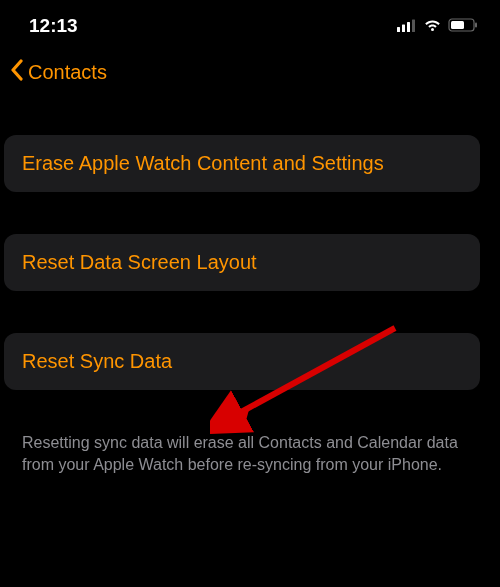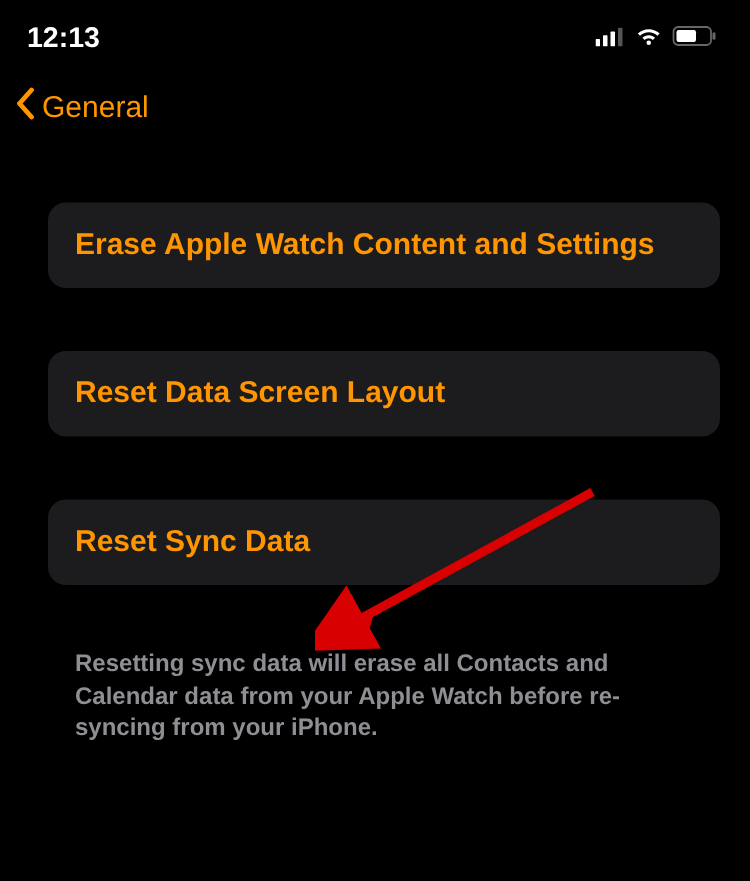--- a/index.html
+++ b/index.html
@@ -13,21 +13,21 @@
       background: #000;
       font-family: -apple-system, BlinkMacSystemFont, 'Segoe UI', Helvetica, Arial, sans-serif;
       color: #fff;
       overflow: hidden;
       position: relative;
     }
     .status-bar {
       display: flex;
       justify-content: space-between;
       align-items: center;
-      padding: 15px 22px 8px 18px;
+      padding: 15px 22px 8px 29px;
       font-size: 19px;
       font-weight: 600;
     }
     .status-icons {
       display: flex;
       align-items: center;
       gap: 6px;
     }
     .nav-bar {
       display: flex;
@@ -49,22 +49,21 @@
     }
     .nav-title {
       position: absolute;
       left: 50%;
       transform: translateX(-50%);
       color: #fff;
       font-size: 20px;
       font-weight: 600;
     }
     .content {
-      padding: 40px 20px 0 32px;
-      font-weight: bold;
+      padding: 40px 20px 0 4px;
     }
     .option-button {
       background: #1c1c1e;
       border-radius: 12px;
       padding: 15px 18px;
       color: #ff9500;
       font-size: 20px;
       line-height: 1.35;
       margin-bottom: 42px;
     }
@@ -115,21 +114,21 @@
   </div>
 </div>
 
 <div class="nav-bar">
   <div class="back-button">
     <span>
       <svg viewBox="0 0 12 22">
         <path d="M10 2 L2 11 L10 20" stroke="#ff9500" stroke-width="3.2" fill="none" stroke-linecap="round" stroke-linejoin="round"></path>
       </svg>
     </span>
-    <span>General</span>
+    <span>Contacts</span>
   </div>
 </div>
 
 <div class="content">
   <div class="option-button">
     <span>Erase Apple Watch Content and Settings</span>
   </div>
   <div class="option-button">
     <span>Reset Data Screen Layout</span>
   </div>

